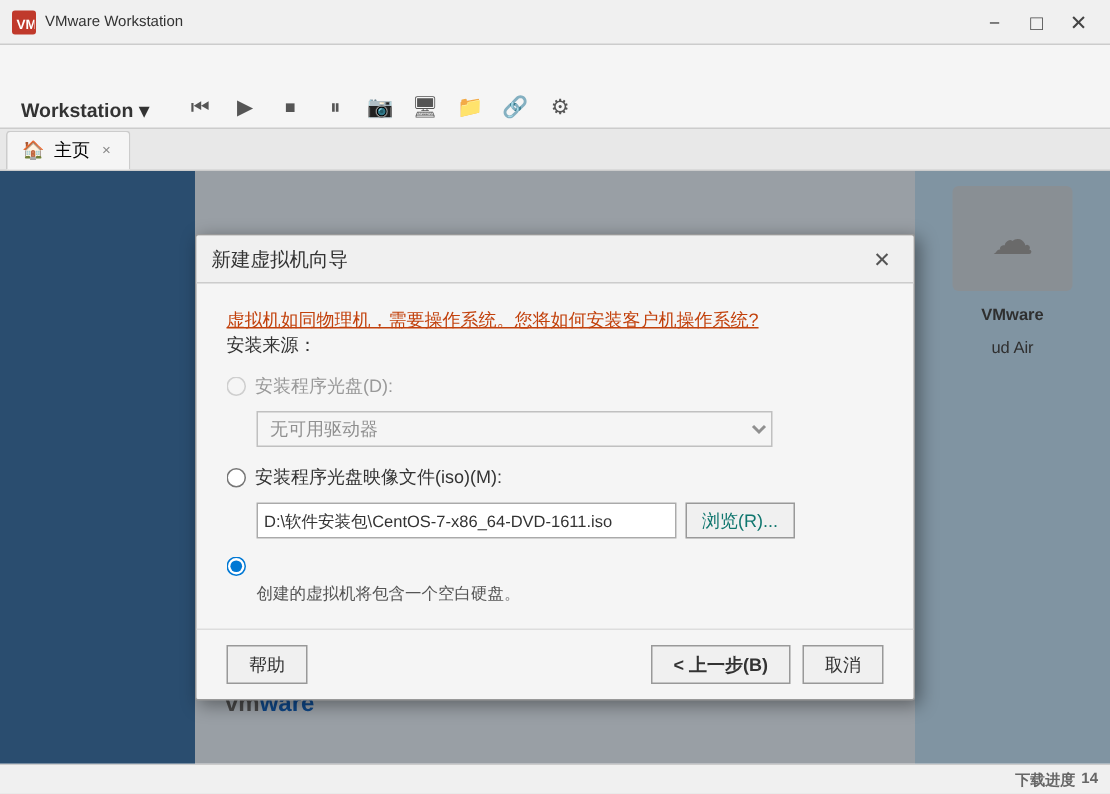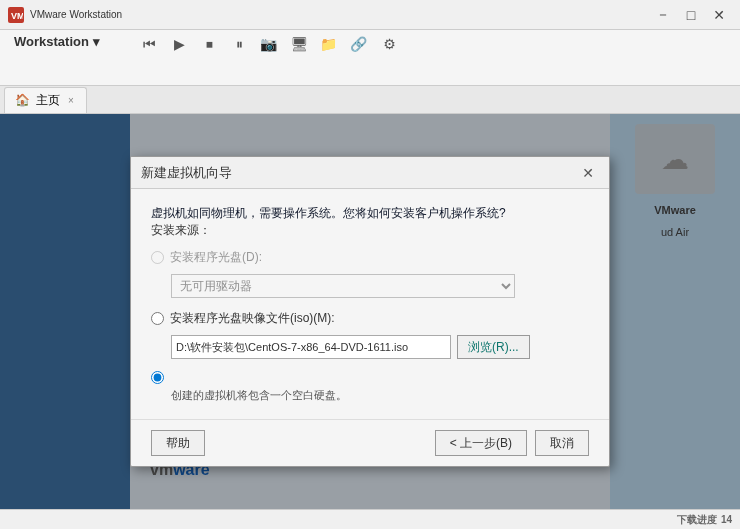--- a/index.html
+++ b/index.html
@@ -57,23 +57,23 @@
       font-size: 14px;
       color: #444;
     }
 
     
     .toolbar-area {
       background: #f5f5f5;
       height: 56px;
       border-bottom: 1px solid #ccc;
       display: flex;
-      align-items: flex-start;
+      align-items: flex-end;
       padding: 0 8px;
-      gap: 20px;
+      gap: 4px;
     }
     .workstation-btn {
       background: transparent;
       border: none;
       font-size: 13px;
       font-weight: bold;
       color: #333;
       cursor: pointer;
       padding: 4px 6px;
       display: flex;
@@ -271,21 +271,22 @@
       padding: 16px 20px;
     }
     .dialog-section-title {
       font-size: 14px;
       font-weight: bold;
       color: #333;
       margin-bottom: 4px;
     }
     .dialog-subtitle {
       font-size: 12px;
-      color: #0f172a;
+      color: #c2410c;
+      text-decoration: underline;
     }
     .dialog-group-label {
       font-size: 12px;
       color: #333;
       margin-bottom: 8px;
     }
 
     
     .radio-group {
       display: flex;
@@ -383,20 +384,21 @@
     }
     .footer-spacer { flex: 1; }
     .footer-back-btn {
       height: 26px;
       padding: 0 14px;
       background: #f0f0f0;
       border: 1px solid #999;
       font-size: 12px;
       color: #333;
       cursor: pointer;
+      font-weight: bold;
     }
     .footer-next-btn {
       height: 26px;
       padding: 0 14px;
       background: #0078d4;
       border: 1px solid #0060a8;
       font-size: 12px;
       color: white;
       cursor: pointer;
     }

